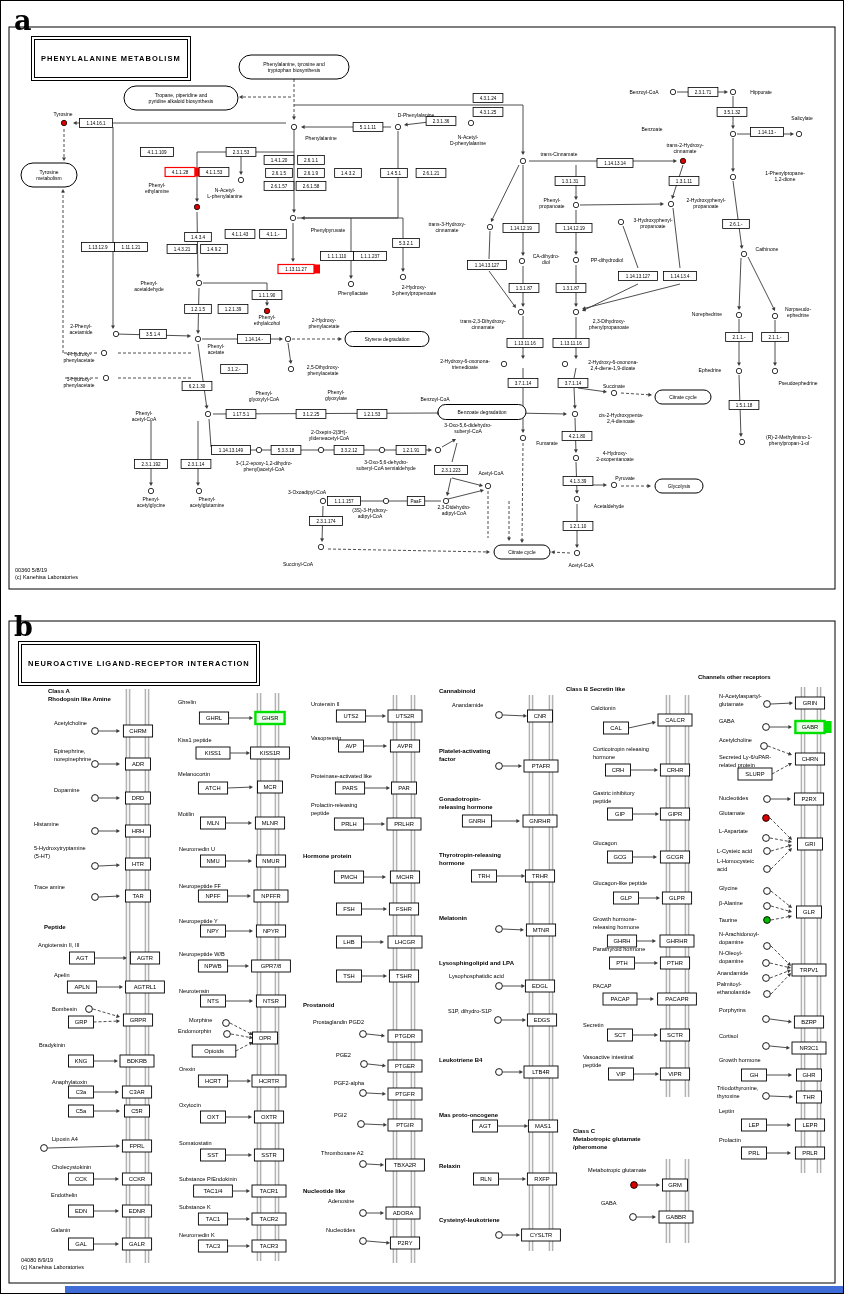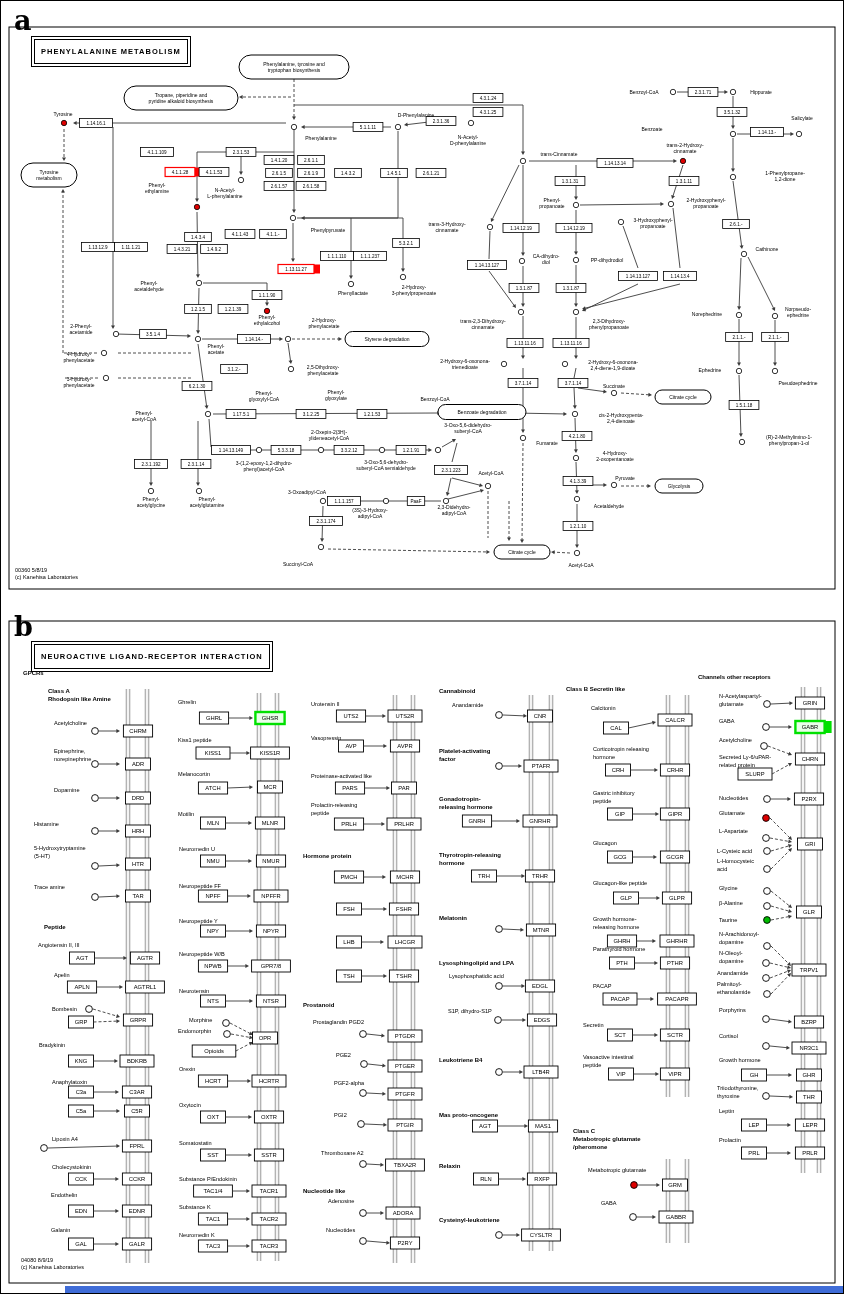--- a/index.html
+++ b/index.html
@@ -1,21 +1,21 @@
 <!DOCTYPE html>
 <html><head>
 <meta charset="utf-8">
 <style>
   html,body{margin:0;padding:0;background:#888;}
   .page{position:relative;width:844px;height:1294px;background:#fff;overflow:hidden;
         font-family:"Liberation Sans",sans-serif;border:1px solid #000;box-sizing:border-box;}
   svg{position:absolute;left:0;top:0;}
   .panel-letter{position:absolute;font-family:"DejaVu Serif",serif;font-weight:bold;font-size:27px;color:#000;}
   .map-title{position:absolute;border:1px solid #000;outline:1px solid #000;outline-offset:2px;
-             background:#fff;font-size:7.5px;font-weight:bold;letter-spacing:1px;padding:7px 6px;color:#000;}
+             background:#fff;font-size:7.5px;font-weight:bold;letter-spacing:1px;padding:14px 6px;color:#000;}
   .map-footer{position:absolute;font-size:5.5px;color:#000;line-height:7px;}
   .blue-bar{position:absolute;left:64px;top:1285px;width:780px;height:9px;background:#3f6cd7;}
 </style>
 </head>
 <body>
 
 <div class="page">
   <svg width="844" height="1294" viewBox="0 0 844 1294">
       <rect x="8" y="26" width="826" height="562" fill="none" stroke="#000" stroke-width="1"></rect>
       <rect x="8" y="620" width="826" height="662" fill="none" stroke="#000" stroke-width="1"></rect>
@@ -1157,19 +1157,19 @@
       <text x="718" y="1112" font-size="5.6" text-anchor="start" font-family="&quot;Liberation Sans&quot;,sans-serif" fill="#000" font-weight="normal">Leptin</text>
       <text x="718" y="1141" font-size="5.6" text-anchor="start" font-family="&quot;Liberation Sans&quot;,sans-serif" fill="#000" font-weight="normal">Prolactin</text>
     </svg>
   <div class="panel-letter" style="left:13px;top:4px;">a</div>
   <div class="map-title" style="left:33px;top:38px;">PHENYLALANINE METABOLISM</div>
   <div class="map-footer" style="left:14px;top:566px;">
     <div>00360 5/8/19</div>
     <div>(c) Kanehisa Laboratories</div>
   </div>
   <div class="panel-letter" style="left:13px;top:610px;">b</div>
-  <div class="map-title" style="left:33px;top:643px;">NEUROACTIVE LIGAND-RECEPTOR INTERACTION</div>
+  <div class="map-title" style="left:20px;top:643px;">NEUROACTIVE LIGAND-RECEPTOR INTERACTION</div>
   <div class="map-footer" style="left:20px;top:1256px;">
     <div>04080 8/9/19</div>
     <div>(c) Kanehisa Laboratories</div>
   </div>
   <div class="blue-bar"></div>
 </div>
 
 </body></html>

